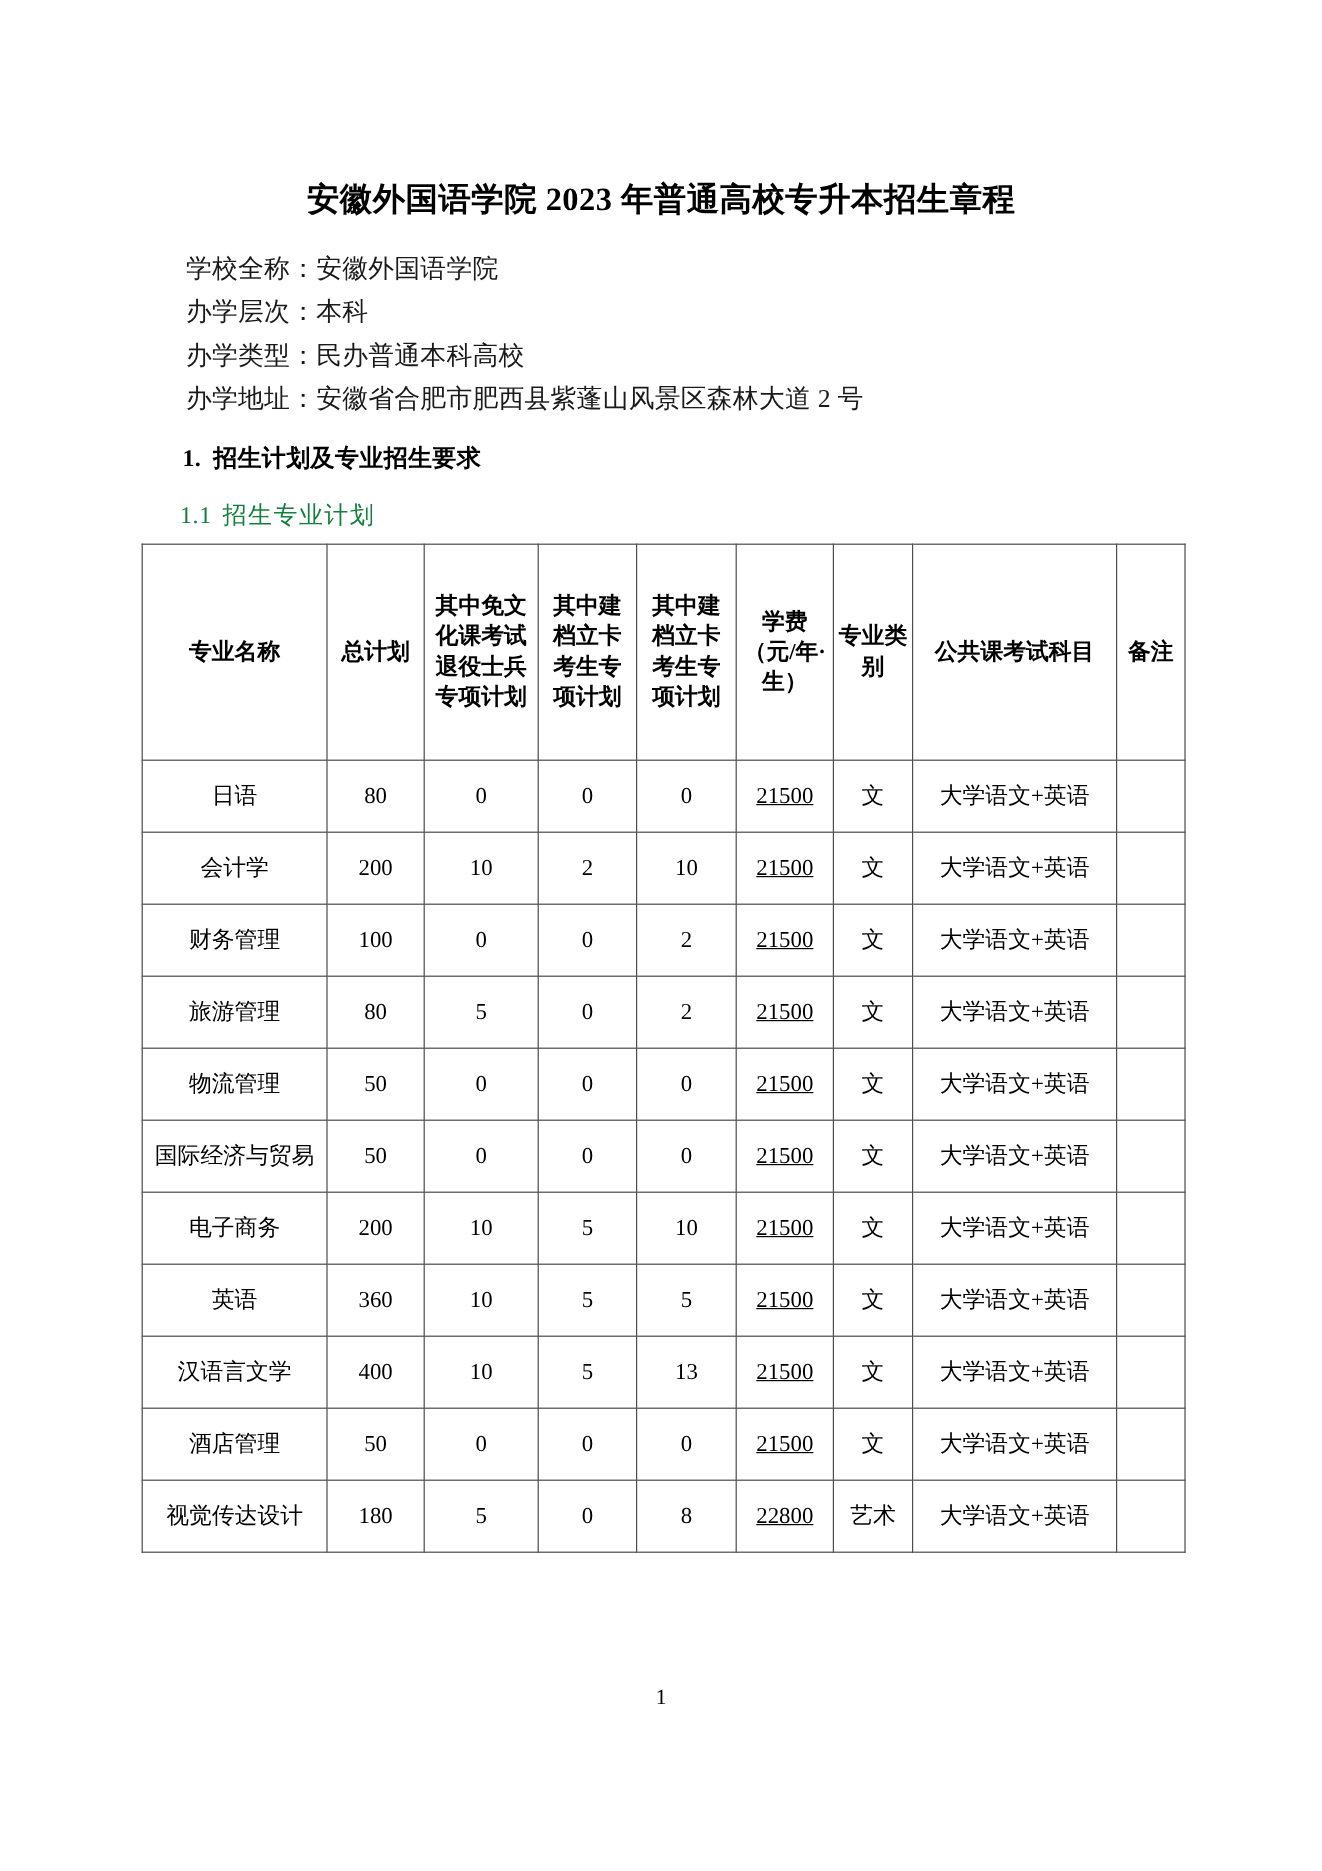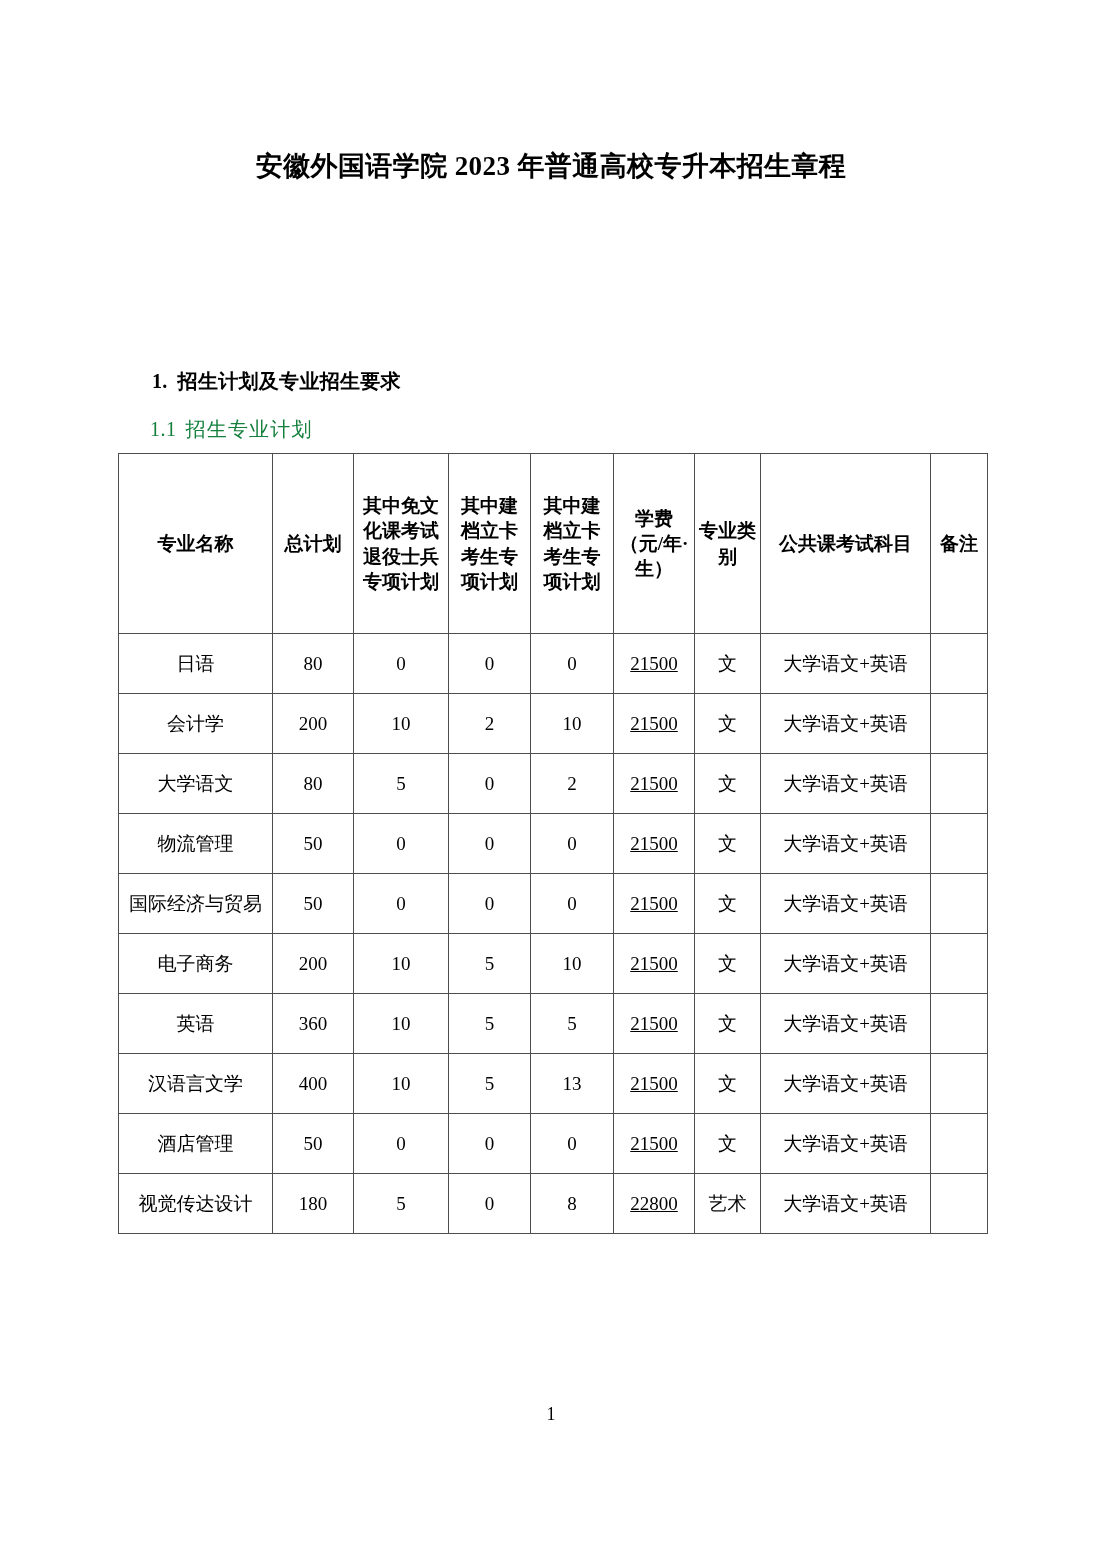--- a/index.html
+++ b/index.html
@@ -165,20 +165,26 @@
     color: #000;
   }
 </style>
 </head>
 <body>
 
 <div class="page">
 
   <div class="doc-title">安徽外国语学院 2023 年普通高校专升本招生章程</div>
 
+  <div class="info-block">
+    <div class="info-line">学校全称：安徽外国语学院</div>
+    <div class="info-line">办学层次：本科</div>
+    <div class="info-line">办学类型：民办普通本科高校</div>
+    <div class="info-line">办学地址：安徽省合肥市肥西县紫蓬山风景区森林大道 2 号</div>
+  </div>
 
   <div class="h1-heading">
     <span class="h1-num">1.</span><span>招生计划及专业招生要求</span>
   </div>
 
   <div class="h2-heading" style="color: #15803d;">
     <span class="h2-num">1.1</span><span>招生专业计划</span>
   </div>
 
   <div class="plan-table-wrap">
@@ -224,21 +230,32 @@
             <td class="num-cell">200</td>
             <td class="num-cell">10</td>
             <td class="num-cell">2</td>
             <td class="num-cell">10</td>
             <td class="fee-cell">21500</td>
             <td class="cat-cell">文</td>
             <td class="subj-cell">大学语文+英语</td>
             <td></td>
           </tr>
         <tr>
-            <td class="major-name">大学语文</td>
+            <td class="major-name">财务管理</td>
+            <td class="num-cell">100</td>
+            <td class="num-cell">0</td>
+            <td class="num-cell">0</td>
+            <td class="num-cell">2</td>
+            <td class="fee-cell">21500</td>
+            <td class="cat-cell">文</td>
+            <td class="subj-cell">大学语文+英语</td>
+            <td></td>
+          </tr>
+        <tr>
+            <td class="major-name">旅游管理</td>
             <td class="num-cell">80</td>
             <td class="num-cell">5</td>
             <td class="num-cell">0</td>
             <td class="num-cell">2</td>
             <td class="fee-cell">21500</td>
             <td class="cat-cell">文</td>
             <td class="subj-cell">大学语文+英语</td>
             <td></td>
           </tr>
         <tr>

